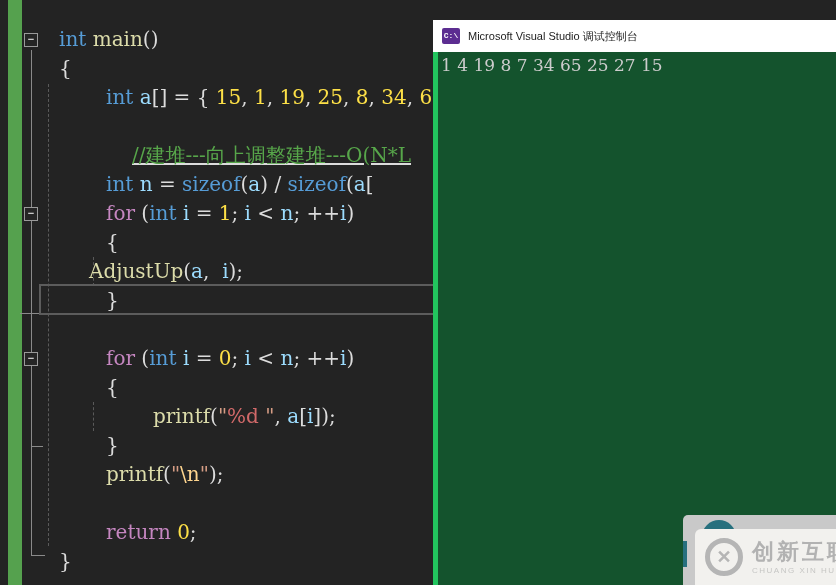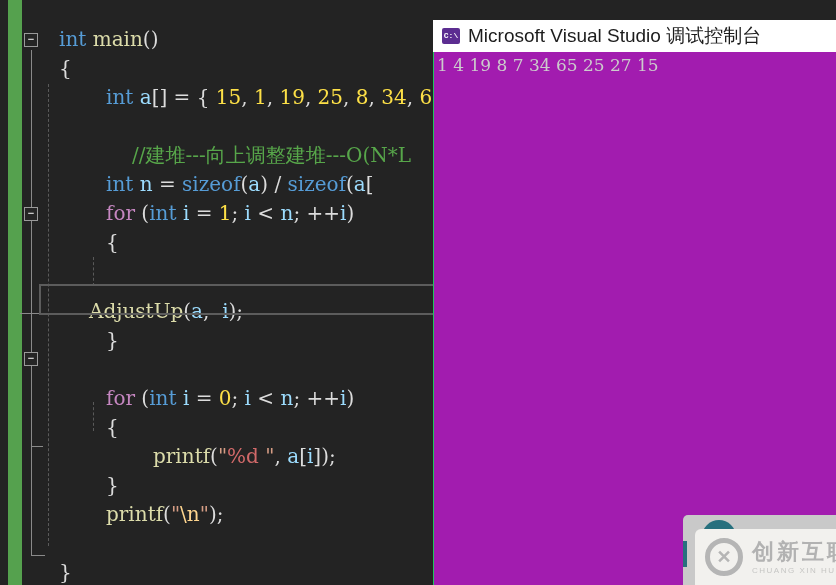--- a/index.html
+++ b/index.html
@@ -31,22 +31,22 @@
   .cur-line-box{position:absolute;left:39px;width:397px;height:31px;box-sizing:border-box;
                 border:2px solid #5c5c5c;z-index:2;}
 
   
   .console-window{position:absolute;left:433px;top:20px;width:403px;height:565px;z-index:10;}
   .titlebar{height:32px;background:#ffffff;display:flex;align-items:center;padding-left:9px;
             font-family:"Liberation Sans",sans-serif;}
   .console-icon{width:18px;height:16px;background:#5C2D91;border-radius:2px;color:#fff;
                 display:flex;align-items:center;justify-content:center;
                 font:bold 8px/8px "Liberation Mono",monospace;flex:0 0 auto;}
-  .title-text{margin-left:8px;font-size:19px;color:#1c1c1c;white-space:nowrap;overflow:hidden;}
-  .console-body{height:533px;background:#a21caf;border-left:1px solid #22c55e;
+  .title-text{margin-left:8px;font-size:11px;color:#1c1c1c;white-space:nowrap;overflow:hidden;}
+  .console-body{height:533px;background:#14532d;border-left:5px solid #22c55e;
                 padding:3px 0 0 3px;box-sizing:border-box;overflow:hidden;}
   .console-line{height:21px;line-height:21px;white-space:pre;font-size:17px;color:#CCCCCC;}
   .cursor{display:inline-block;width:11px;height:9px;background:#c8c8c8;margin-left:4px;}
 
   
   .watermark{position:absolute;left:683px;top:515px;width:153px;height:70px;z-index:20;}
   .wm-gray{position:absolute;inset:0;background:#c9c9c9;border-radius:5px 0 0 0;}
   .wm-teal-circle{position:absolute;left:19px;top:5px;width:34px;height:34px;border-radius:50%;
                   background:#27707E;z-index:1;}
   .wm-teal-sliver{position:absolute;left:0;top:26px;width:4px;height:26px;background:#27707E;z-index:3;}
@@ -71,33 +71,34 @@
     <div class="fold-tick1"></div>
     <div class="fold-tick2"></div>
     <div class="guide guide-a"></div>
     <div class="guide guide-b"></div>
     <div class="guide guide-c"></div>
     <div id="code-lines">
         <div class="code-line" style="padding-left: 43px;"><span class="tok-k">int</span><span class="tok-p"> </span><span class="tok-f">main</span><span class="tok-p">()</span></div>
         <div class="code-line" style="padding-left: 43px;"><span class="tok-p">{</span></div>
         <div class="code-line" style="padding-left: 90px;"><span class="tok-k">int</span><span class="tok-p"> </span><span class="tok-v">a</span><span class="tok-p">[] = { </span><span class="tok-n">15</span><span class="tok-p">, </span><span class="tok-n">1</span><span class="tok-p">, </span><span class="tok-n">19</span><span class="tok-p">, </span><span class="tok-n">25</span><span class="tok-p">, </span><span class="tok-n">8</span><span class="tok-p">, </span><span class="tok-n">34</span><span class="tok-p">, </span><span class="tok-n">6</span></div>
         <div class="code-line" style="padding-left: 43px;"></div>
-        <div class="code-line" style="padding-left: 116px;"><span class="tok-m">//建堆---向上调整建堆---O(N*L</span></div>
+        <div class="code-line" style="padding-left: 116px; text-decoration: underline;"><span class="tok-m">//建堆---向上调整建堆---O(N*L</span></div>
         <div class="code-line" style="padding-left: 90px;"><span class="tok-k">int</span><span class="tok-p"> </span><span class="tok-v">n</span><span class="tok-p"> = </span><span class="tok-k">sizeof</span><span class="tok-p">(</span><span class="tok-v">a</span><span class="tok-p">) / </span><span class="tok-k">sizeof</span><span class="tok-p">(</span><span class="tok-v">a</span><span class="tok-p">[</span></div>
         <div class="code-line" style="padding-left: 90px;"><span class="tok-c">for</span><span class="tok-p"> (</span><span class="tok-k">int</span><span class="tok-p"> </span><span class="tok-v">i</span><span class="tok-p"> = </span><span class="tok-n">1</span><span class="tok-p">; </span><span class="tok-v">i</span><span class="tok-p"> &lt; </span><span class="tok-v">n</span><span class="tok-p">; ++</span><span class="tok-v">i</span><span class="tok-p">)</span></div>
         <div class="code-line" style="padding-left: 90px;"><span class="tok-p">{</span></div>
-        <div class="code-line" style="padding-left: 73px; margin-top: 40px;"><span class="tok-f">AdjustUp</span><span class="tok-p">(</span><span class="tok-v">a</span><span class="tok-p">,  </span><span class="tok-v">i</span><span class="tok-p">);</span></div>
+        <div class="code-line" style="padding-left: 73px;"><span class="tok-f">AdjustUp</span><span class="tok-p">(</span><span class="tok-v">a</span><span class="tok-p">,  </span><span class="tok-v">i</span><span class="tok-p">);</span></div>
         <div class="code-line" style="padding-left: 90px;"><span class="tok-p">}</span></div>
         <div class="code-line" style="padding-left: 43px;"></div>
         <div class="code-line" style="padding-left: 90px;"><span class="tok-c">for</span><span class="tok-p"> (</span><span class="tok-k">int</span><span class="tok-p"> </span><span class="tok-v">i</span><span class="tok-p"> = </span><span class="tok-n">0</span><span class="tok-p">; </span><span class="tok-v">i</span><span class="tok-p"> &lt; </span><span class="tok-v">n</span><span class="tok-p">; ++</span><span class="tok-v">i</span><span class="tok-p">)</span></div>
         <div class="code-line" style="padding-left: 90px;"><span class="tok-p">{</span></div>
         <div class="code-line" style="padding-left: 137px;"><span class="tok-f">printf</span><span class="tok-p">(</span><span class="tok-s">"</span><span class="tok-d">%d</span><span class="tok-s"> "</span><span class="tok-p">, </span><span class="tok-v">a</span><span class="tok-p">[</span><span class="tok-v">i</span><span class="tok-p">]);</span></div>
         <div class="code-line" style="padding-left: 90px;"><span class="tok-p">}</span></div>
         <div class="code-line" style="padding-left: 90px;"><span class="tok-f">printf</span><span class="tok-p">(</span><span class="tok-s">"</span><span class="tok-e">\n</span><span class="tok-s">"</span><span class="tok-p">);</span></div>
         <div class="code-line" style="padding-left: 43px;"></div>
+        <div class="code-line" style="padding-left: 90px;"><span class="tok-c">return</span><span class="tok-p"> </span><span class="tok-n">0</span><span class="tok-p">;</span></div>
         <div class="code-line" style="padding-left: 43px;"><span class="tok-p">}</span></div>
       </div>
   <div class="fold-marker" style="top: 33px;">−</div>
       <div class="fold-marker" style="top: 207px;">−</div>
       <div class="cur-line-box" style="top: 284px;"></div>
       <div class="fold-marker" style="top: 352px;">−</div>
     </div>
 
   <div class="console-window">
     <div class="titlebar">

